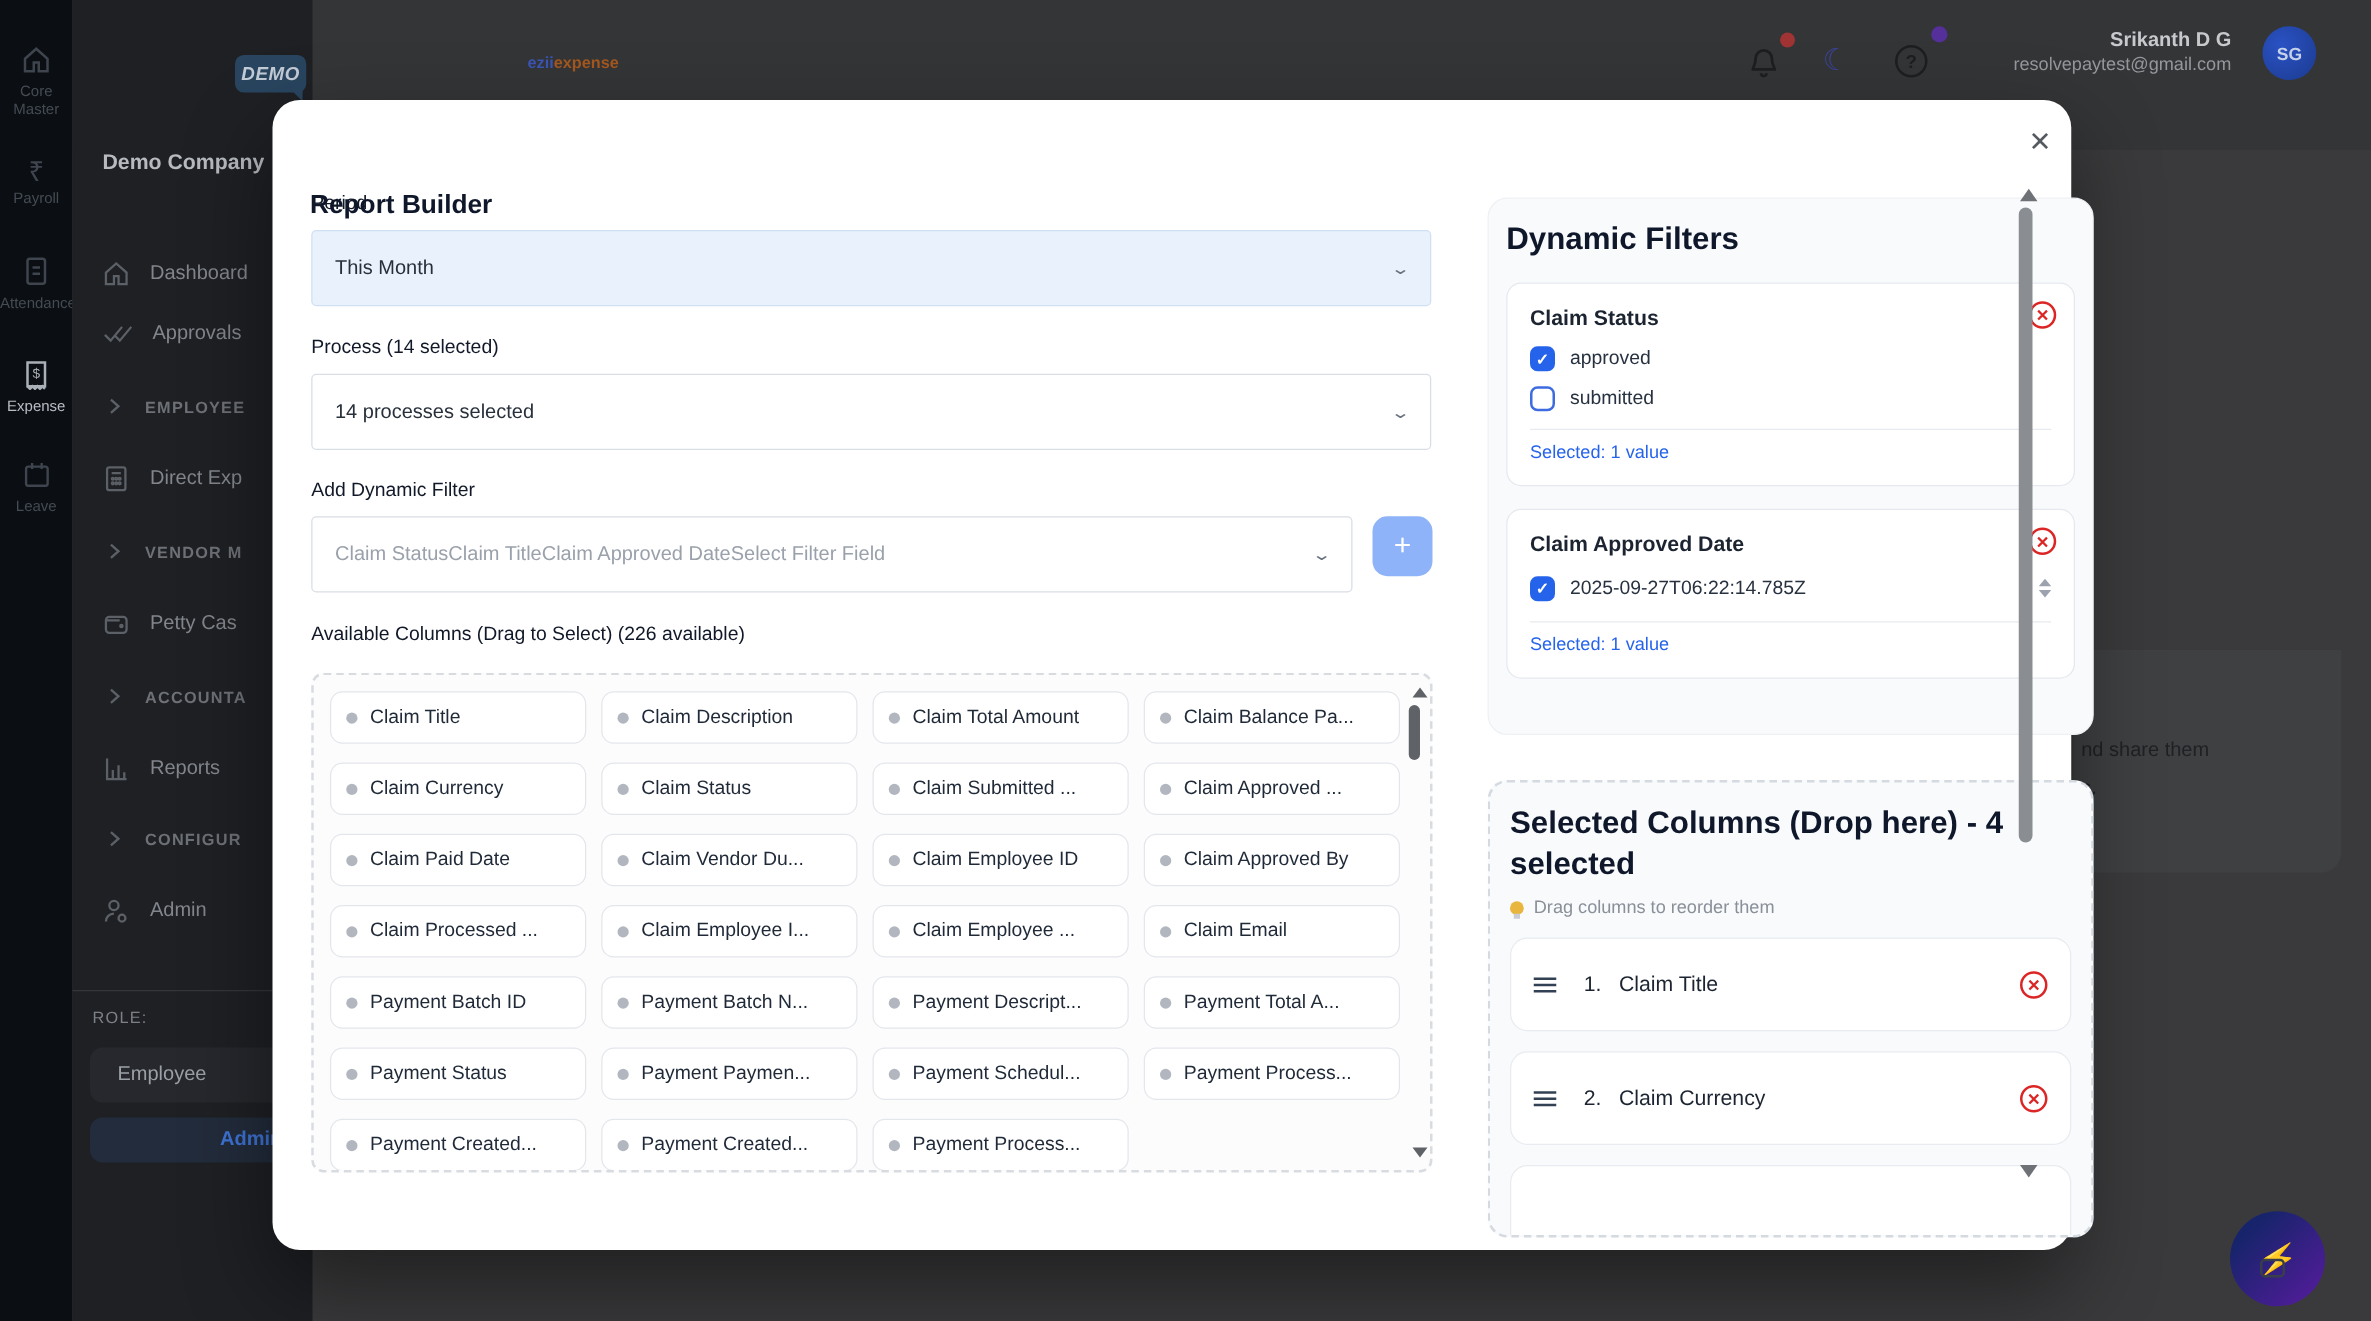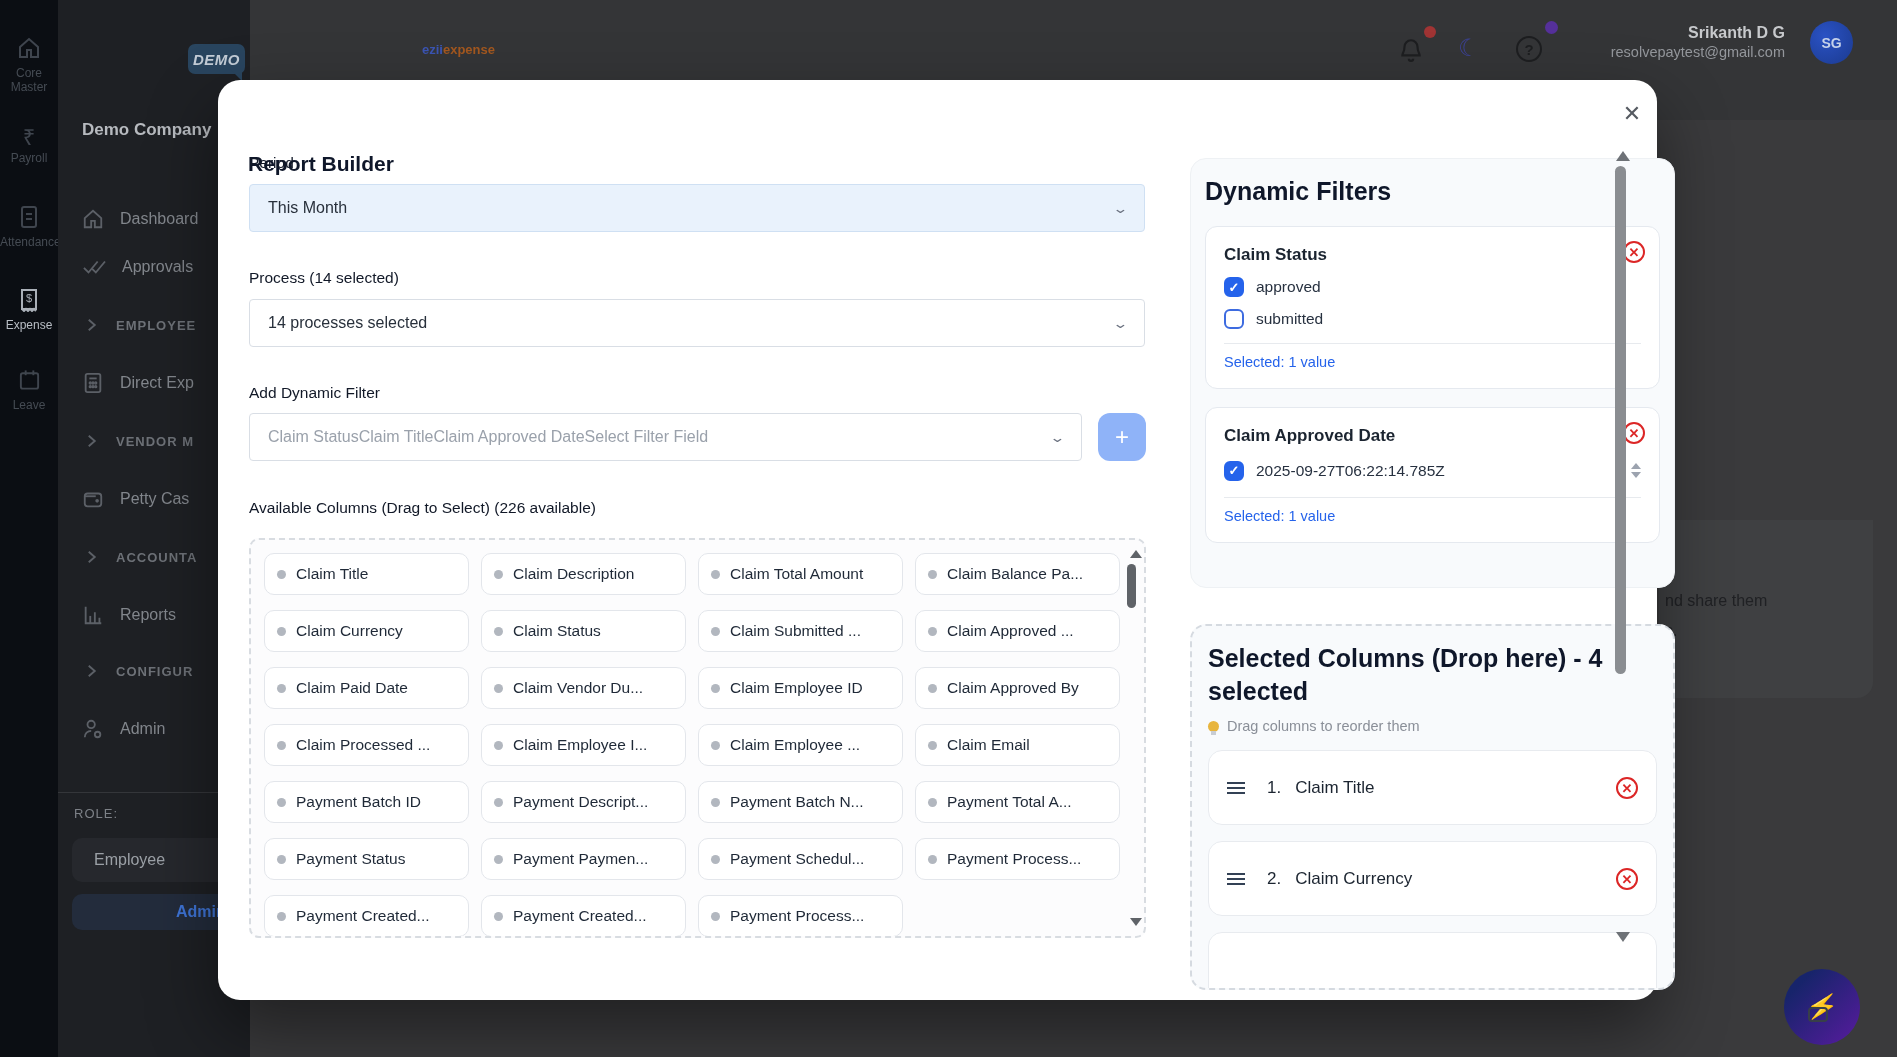--- a/index.html
+++ b/index.html
@@ -48,21 +48,21 @@
   .fab{position:absolute;left:1784px;top:969px;width:76px;height:76px;border-radius:50%;background:linear-gradient(135deg,#17246b 20%,#4c1d95 85%);display:flex;align-items:center;justify-content:center;}
   .fab .bolt{color:#1f7a47;font-size:26px;transform:rotate(8deg);}
   .fab .bot{position:absolute;left:24px;top:38px;width:20px;height:15px;border:2px solid #383f49;border-radius:4px;}
 
   
   .modal{position:absolute;left:218px;top:80px;width:1439px;height:920px;background:#ffffff;border-radius:22px;box-shadow:0 30px 70px rgba(0,0,0,.45);}
   .close-x{position:absolute;left:1398px;top:18px;width:32px;height:32px;color:#555a61;font-size:22px;display:flex;align-items:center;justify-content:center;cursor:pointer;}
   .m-title{position:absolute;left:30px;top:28px;font-size:21px;font-weight:700;color:#0f172a;margin-top:44px;}
 
   .f-label{position:absolute;left:31px;font-size:15.5px;font-weight:500;color:#111827;}
-  .select{position:absolute;left:31px;width:896px;height:48px;border-radius:4px;border:1px solid #d9dee5;background:#fff;display:flex;align-items:center;padding:0 18px;font-size:16px;color:#28303b;}
+  .select{position:absolute;left:31px;width:896px;height:61px;border-radius:4px;border:1px solid #d9dee5;background:#fff;display:flex;align-items:center;padding:0 18px;font-size:16px;color:#28303b;}
   .select .chev{margin-left:auto;color:#6b7280;font-size:13px;transform:scaleX(1.5);}
   .select.blue{background:#e9f2fc;border-color:#cfe0f3;}
   .select.ghost{width:833px;color:#9aa1ab;}
   .add-btn{position:absolute;left:880px;top:261px;width:48px;height:48px;border-radius:12px;background:#8fb3f8;color:#ffffff;font-size:24px;display:flex;align-items:center;justify-content:center;}
 
   .grid-box{position:absolute;left:31px;top:458px;width:897px;height:400px;border:2px dashed #d8dce1;border-radius:10px;background:#fcfcfd;padding:13px 24px 13px 13px;display:grid;grid-template-columns:repeat(4,1fr);grid-auto-rows:42px;gap:15px 12px;overflow:hidden;}
   .chip{background:#fff;border:1px solid #e3e6eb;border-radius:10px;display:flex;align-items:center;gap:10px;padding:0 12px;font-size:15.5px;color:#1f2937;white-space:nowrap;overflow:hidden;}
   .chip .dot{flex:0 0 auto;width:9px;height:9px;border-radius:50%;background:#b2b7bf;}
   .gscroll-up{position:absolute;left:912px;top:464px;border:6px solid transparent;border-bottom:8px solid #5f6368;}
   .gscroll-thumb{position:absolute;left:909px;top:484px;width:9px;height:44px;border-radius:5px;background:#5f6368;}
@@ -354,25 +354,25 @@
       <div class="chip">
           <span class="dot"></span>
           <span>Claim Email</span>
         </div>
       <div class="chip">
           <span class="dot"></span>
           <span>Payment Batch ID</span>
         </div>
       <div class="chip">
           <span class="dot"></span>
+          <span>Payment Batch N...</span>
+        </div>
+      <div class="chip">
+          <span class="dot"></span>
           <span>Payment Descript...</span>
-        </div>
-      <div class="chip">
-          <span class="dot"></span>
-          <span>Payment Batch N...</span>
         </div>
       <div class="chip">
           <span class="dot"></span>
           <span>Payment Total A...</span>
         </div>
       <div class="chip">
           <span class="dot"></span>
           <span>Payment Status</span>
         </div>
       <div class="chip">

